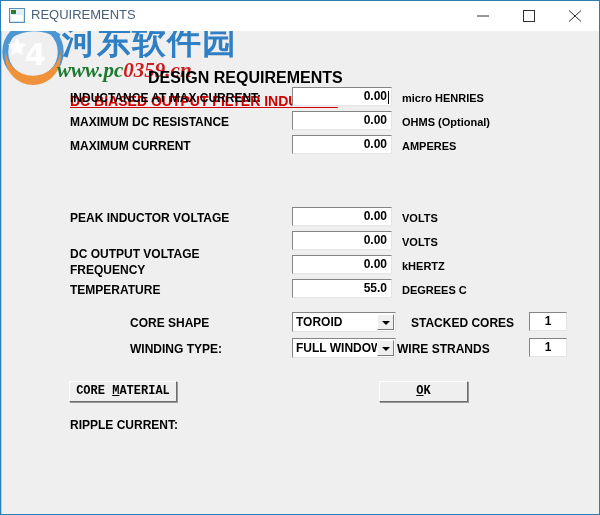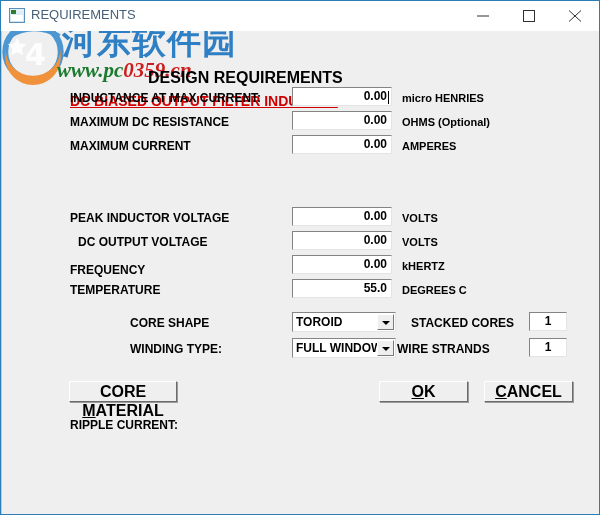--- a/index.html
+++ b/index.html
@@ -229,27 +229,27 @@
   .btn {
     position: absolute;
     box-sizing: border-box;
     height: 21px;
     background: #efefef;
     border-top: 1px solid #ffffff;
     border-left: 1px solid #ffffff;
     border-right: 1px solid #6c6c6c;
     border-bottom: 1px solid #6c6c6c;
     box-shadow: 1px 1px 0 #9a9a9a;
-    font-size: 16px;
+    font-size: 12px;
     font-weight: bold;
     color: #000000;
     text-align: center;
     line-height: 19px;
     cursor: default;
-    font-family: Liberation Sans, sans-serif;
+    font-family: Liberation Mono, monospace;
   }
   .btn u { text-decoration: underline; }
 
   .ripple {
     position: absolute;
     left: 68px; top: 387px;
     font-size: 12px;
     font-weight: bold;
     color: #000;
     white-space: nowrap;
@@ -306,21 +306,21 @@
     <div class="funit" style="left:400px; top:85px;">OHMS (Optional)</div>
 
     <div class="flabel" style="left:68px; top:108px;">MAXIMUM CURRENT</div>
     <div class="tbox num" style="left:290px; top:104px;">0.00</div>
     <div class="funit" style="left:400px; top:109px;">AMPERES</div>
 
     <div class="flabel" style="left:68px; top:180px;">PEAK INDUCTOR VOLTAGE</div>
     <div class="tbox num" style="left:290px; top:176px;">0.00</div>
     <div class="funit" style="left:400px; top:181px;">VOLTS</div>
 
-    <div class="flabel" style="left:68px; top:204px;margin-left:8px;">DC OUTPUT VOLTAGE</div>
+    <div class="flabel" style="left:68px; top:216px;">DC OUTPUT VOLTAGE</div>
     <div class="tbox num" style="left:290px; top:200px;">0.00</div>
     <div class="funit" style="left:400px; top:205px;">VOLTS</div>
 
     <div class="flabel" style="left:68px; top:232px;">FREQUENCY</div>
     <div class="tbox num" style="left:290px; top:224px;">0.00</div>
     <div class="funit" style="left:400px; top:229px;">kHERTZ</div>
 
     <div class="flabel" style="left:68px; top:252px;">TEMPERATURE</div>
     <div class="tbox num" style="left:290px; top:248px;">55.0</div>
     <div class="funit" style="left:400px; top:253px;">DEGREES C</div>
@@ -338,18 +338,17 @@
       <span class="cval">FULL WINDOW</span>
       <span class="carrow"></span>
     </div>
     <div class="flabel" style="left:395px; top:311px;">WIRE STRANDS</div>
     <div class="tbox small" style="left:527px; top:307px;">1</div>
 
     <div class="btn" style="left:67px; top:350px; width:108px;"><span>CORE </span><u>M</u><span>ATERIAL</span></div>
 
     <div class="btn" style="left:377px; top:350px; width:89px;"><span></span><u>O</u><span>K</span></div>
 
-    <div class="btn" style="left:482px; top:350px; width:89px;"><span></span><u>C</u><span>ANCEL</span></div>
 
     <div class="ripple">RIPPLE CURRENT:</div>
 
   </div>
 </div>
 
 </body></html>

